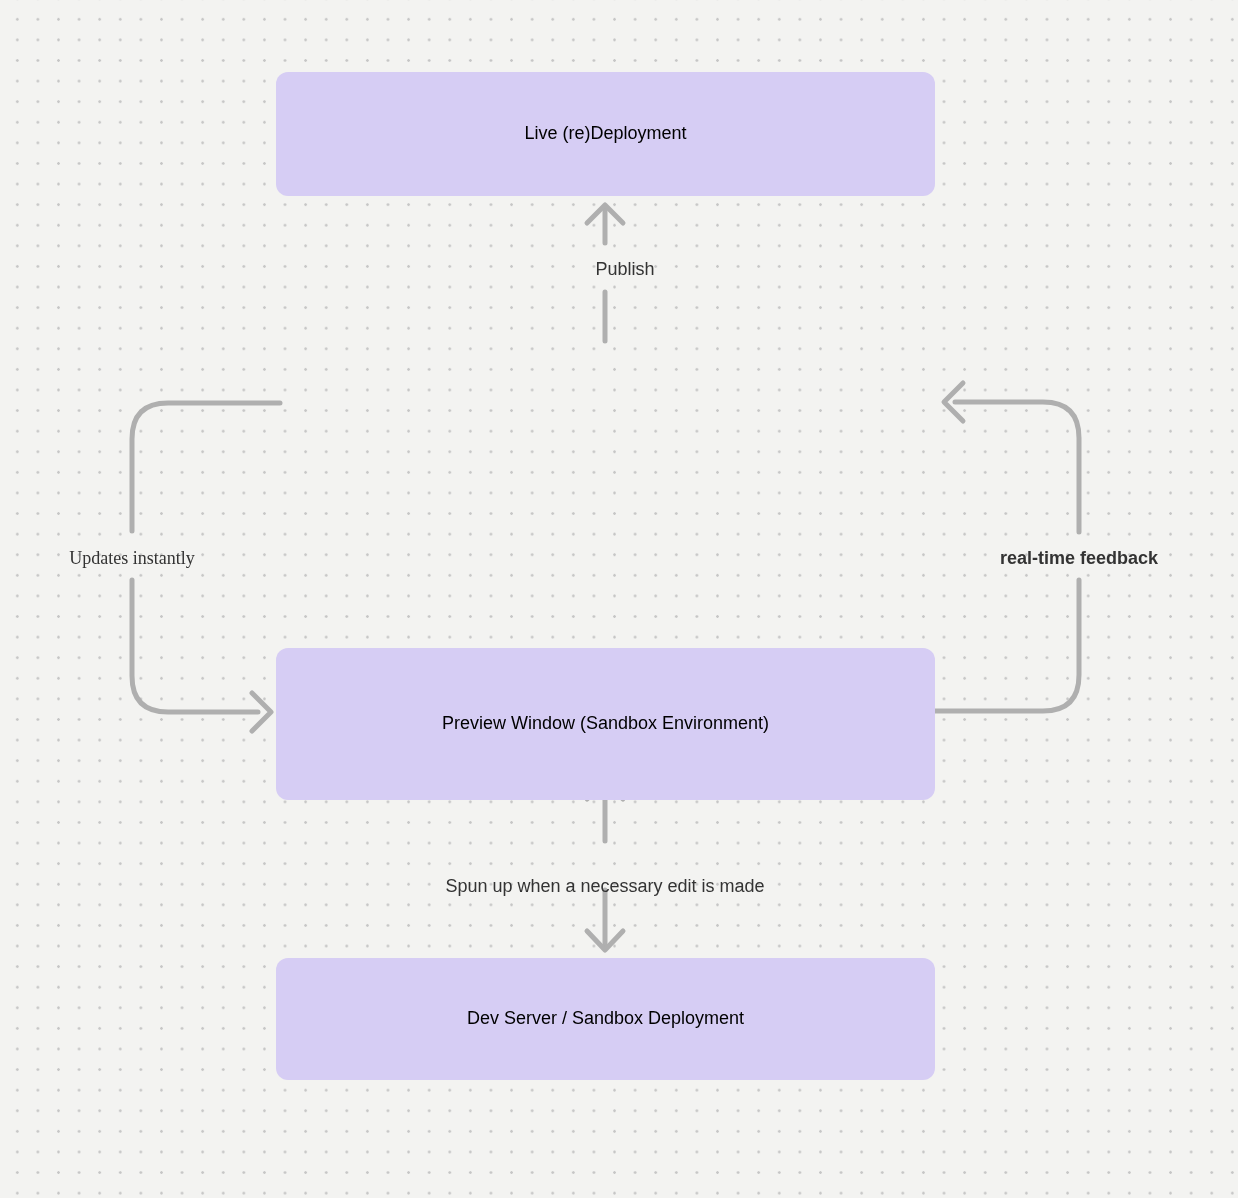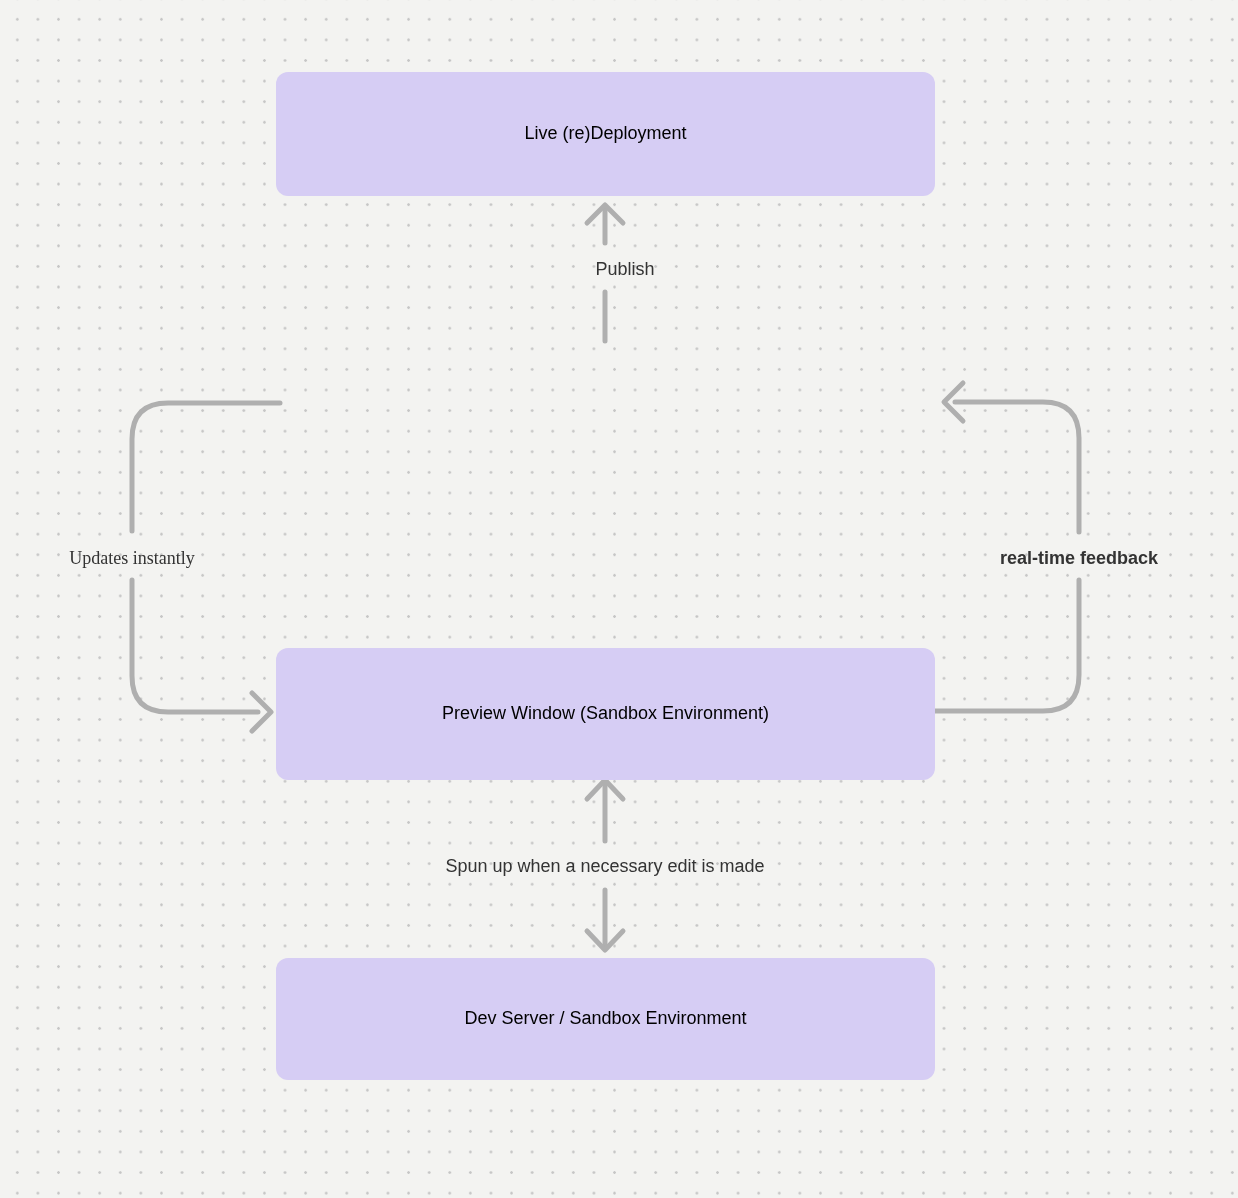--- a/index.html
+++ b/index.html
@@ -34,33 +34,33 @@
     display: flex;
     align-items: center;
     justify-content: center;
     color: #000000;
     font-size: 18px;
     line-height: 1.3;
     text-align: center;
   }
   .node-1 { top: 72px;  height: 124px; }
   .node-2 { top: 339px; height: 123px; }
-  .node-3 { top: 648px; height: 132px; }
+  .node-3 { top: 648px; height: 152px; }
   .node-4 { top: 958px; height: 122px; }
   .edge-label {
     position: absolute;
     transform: translate(-50%, -50%);
     color: #333333;
     font-size: 18px;
     white-space: nowrap;
   }
   .label-publish  { left: 605px;  top: 269px; margin-left: 20px; }
   .label-updates  { left: 132px;  top: 558px; font-family: Liberation Serif, serif; }
   .label-feedback { left: 1079px; top: 558px; font-weight: bold; }
-  .label-spun     { left: 605px;  top: 866px; }
+  .label-spun     { left: 605px;  top: 886px; }
 </style>
 </head>
 <body>
 
 <div class="canvas">
 
   <svg class="edges" width="1238" height="1198" viewBox="0 0 1238 1198">
 
     <g>
       <path d="M605 292 V341" stroke="#AFAFAF"></path>
@@ -91,21 +91,21 @@
   <div class="node node-1">
     <span>Live (re)Deployment</span>
   </div>
 
 
   <div class="node node-3">
     <span>Preview Window (Sandbox Environment)</span>
   </div>
 
   <div class="node node-4">
-    <span>Dev Server / Sandbox Environment</span>
+    <span>Dev Server / Sandbox Deployment</span>
   </div>
 
   <div class="edge-label label-publish">Publish</div>
 
   <div class="edge-label label-updates">Updates instantly</div>
 
   <div class="edge-label label-feedback">real-time feedback</div>
 
   <div class="edge-label label-spun">Spun up when a necessary edit is made</div>
 

